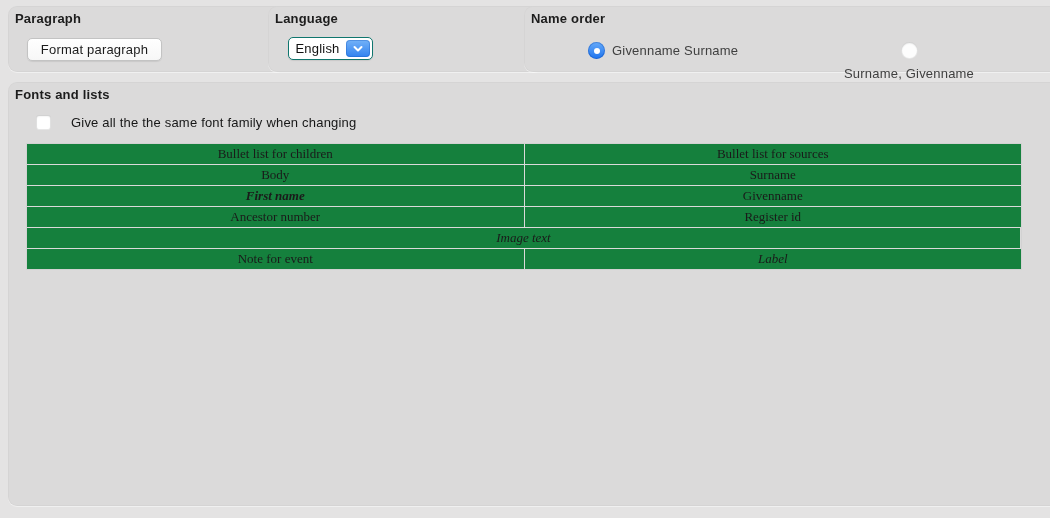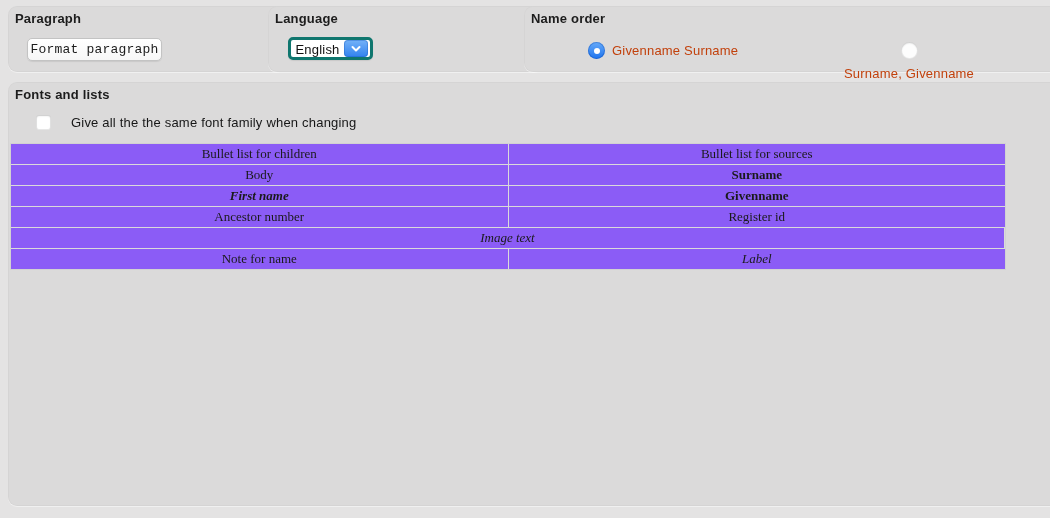--- a/index.html
+++ b/index.html
@@ -25,32 +25,32 @@
   .group-title {
     position:absolute; left:7px; top:5px;
     font-size:13px; font-weight:700; color:#1c1c1c; letter-spacing:0.2px;
   }
 
   
   .push-btn {
     position:absolute; left:19px; top:32px; width:135px; height:23px;
     background:linear-gradient(#ffffff,#f7f7f7);
     border:1px solid #c3c3c3; border-radius:5px;
-    font-family:Liberation Mono, monospace;
+    font-family:Liberation Sans, sans-serif;
     font-size:13px; color:#1c1c1c; letter-spacing:0.2px;
     box-shadow:0 1px 1px rgba(0,0,0,0.08);
     padding:0; text-align:center;
   }
 
   
   .combo {
     position:absolute; left:20px; top:31px; width:85px; height:23px;
-    background:#fff; border:3px solid #0f766e; border-radius:5px;
+    background:#fff; border:1px solid #0f766e; border-radius:5px;
     box-shadow:0 1px 1px rgba(0,0,0,0.08);
-    display:flex; align-items:flex-end; box-sizing:border-box;
+    display:flex; align-items:center; box-sizing:border-box;
   }
   .combo-label {
     flex:1; text-align:center; font-size:13px; color:#111; letter-spacing:0.2px;
   }
   .combo-btn {
     width:24px; height:17px; margin-right:2px; border-radius:4px;
     background:linear-gradient(#74b2f8,#3182ef);
     box-shadow: inset 0 0 0 1px rgba(20,90,190,0.35);
     display:flex; align-items:center; justify-content:center;
     flex:0 0 auto;
@@ -67,46 +67,46 @@
     position:relative; flex:0 0 auto;
   }
   .radio.on {
     background:linear-gradient(#66aaf9,#1d73ee);
     box-shadow: inset 0 0 0 1px rgba(10,70,170,0.35);
   }
   .radio.on::after {
     content:""; position:absolute; left:5.5px; top:5.5px;
     width:6px; height:6px; border-radius:50%; background:#fff;
   }
-  .radio-label { font-size:13px; color:#c2410c; letter-spacing:0.2px; }
+  .radio-label { font-size:13px; color:#404040; letter-spacing:0.2px; }
 
   
   .check-row { position:absolute; left:28px; top:33px; display:flex; align-items:center; gap:20px; }
   .checkbox {
     width:15px; height:15px; border-radius:3px; background:#fff;
     box-shadow: inset 0 1px 2px rgba(0,0,0,0.13), inset 0 0 0 1px rgba(0,0,0,0.09);
     flex:0 0 auto;
   }
   .check-label { font-size:13px; color:#161616; letter-spacing:0.2px; }
 
   
   .fonts-table {
-    position:absolute; left:2px; top:61px; width:996px;
-    background:#8b5cf6; border:1px solid #d2d2d2; box-sizing:border-box;
+    position:absolute; left:18px; top:61px; width:996px;
+    background:#15803d; border:1px solid #d2d2d2; box-sizing:border-box;
   }
   .trow { display:flex; height:20px; border-bottom:1px solid #dadada; }
   .trow:last-child { border-bottom:none; }
   .tcell {
     flex:1; text-align:center;
     font-family:"Liberation Serif", serif;
     font-size:13px; line-height:20px; color:#1a1a1a;
     overflow:hidden; white-space:nowrap;
   }
   .tcell:first-child { border-right:1px solid #dadada; }
-  .tcell.bold { font-weight:700; }
+  .tcell.bold { font-weight:400; }
   .tcell.italic { font-style:italic; }
   .tcell.bold-italic { font-weight:700; font-style:italic; }
 </style>
 </head>
 <body>
 
 <div class="group" id="g-paragraph">
   <div class="group-title">Paragraph</div>
   <button class="push-btn">Format paragraph</button>
 </div>
@@ -159,17 +159,17 @@
         <div class="tcell bold">Givenname</div>
       </div>
       <div class="trow">
         <div class="tcell normal">Ancestor number</div>
         <div class="tcell normal">Register id</div>
       </div>
       <div class="trow">
         <div class="tcell italic">Image text</div>
       </div>
       <div class="trow">
-        <div class="tcell normal">Note for name</div>
+        <div class="tcell normal">Note for event</div>
         <div class="tcell italic">Label</div>
       </div>
     </div>
 </div>
 
 </body></html>

